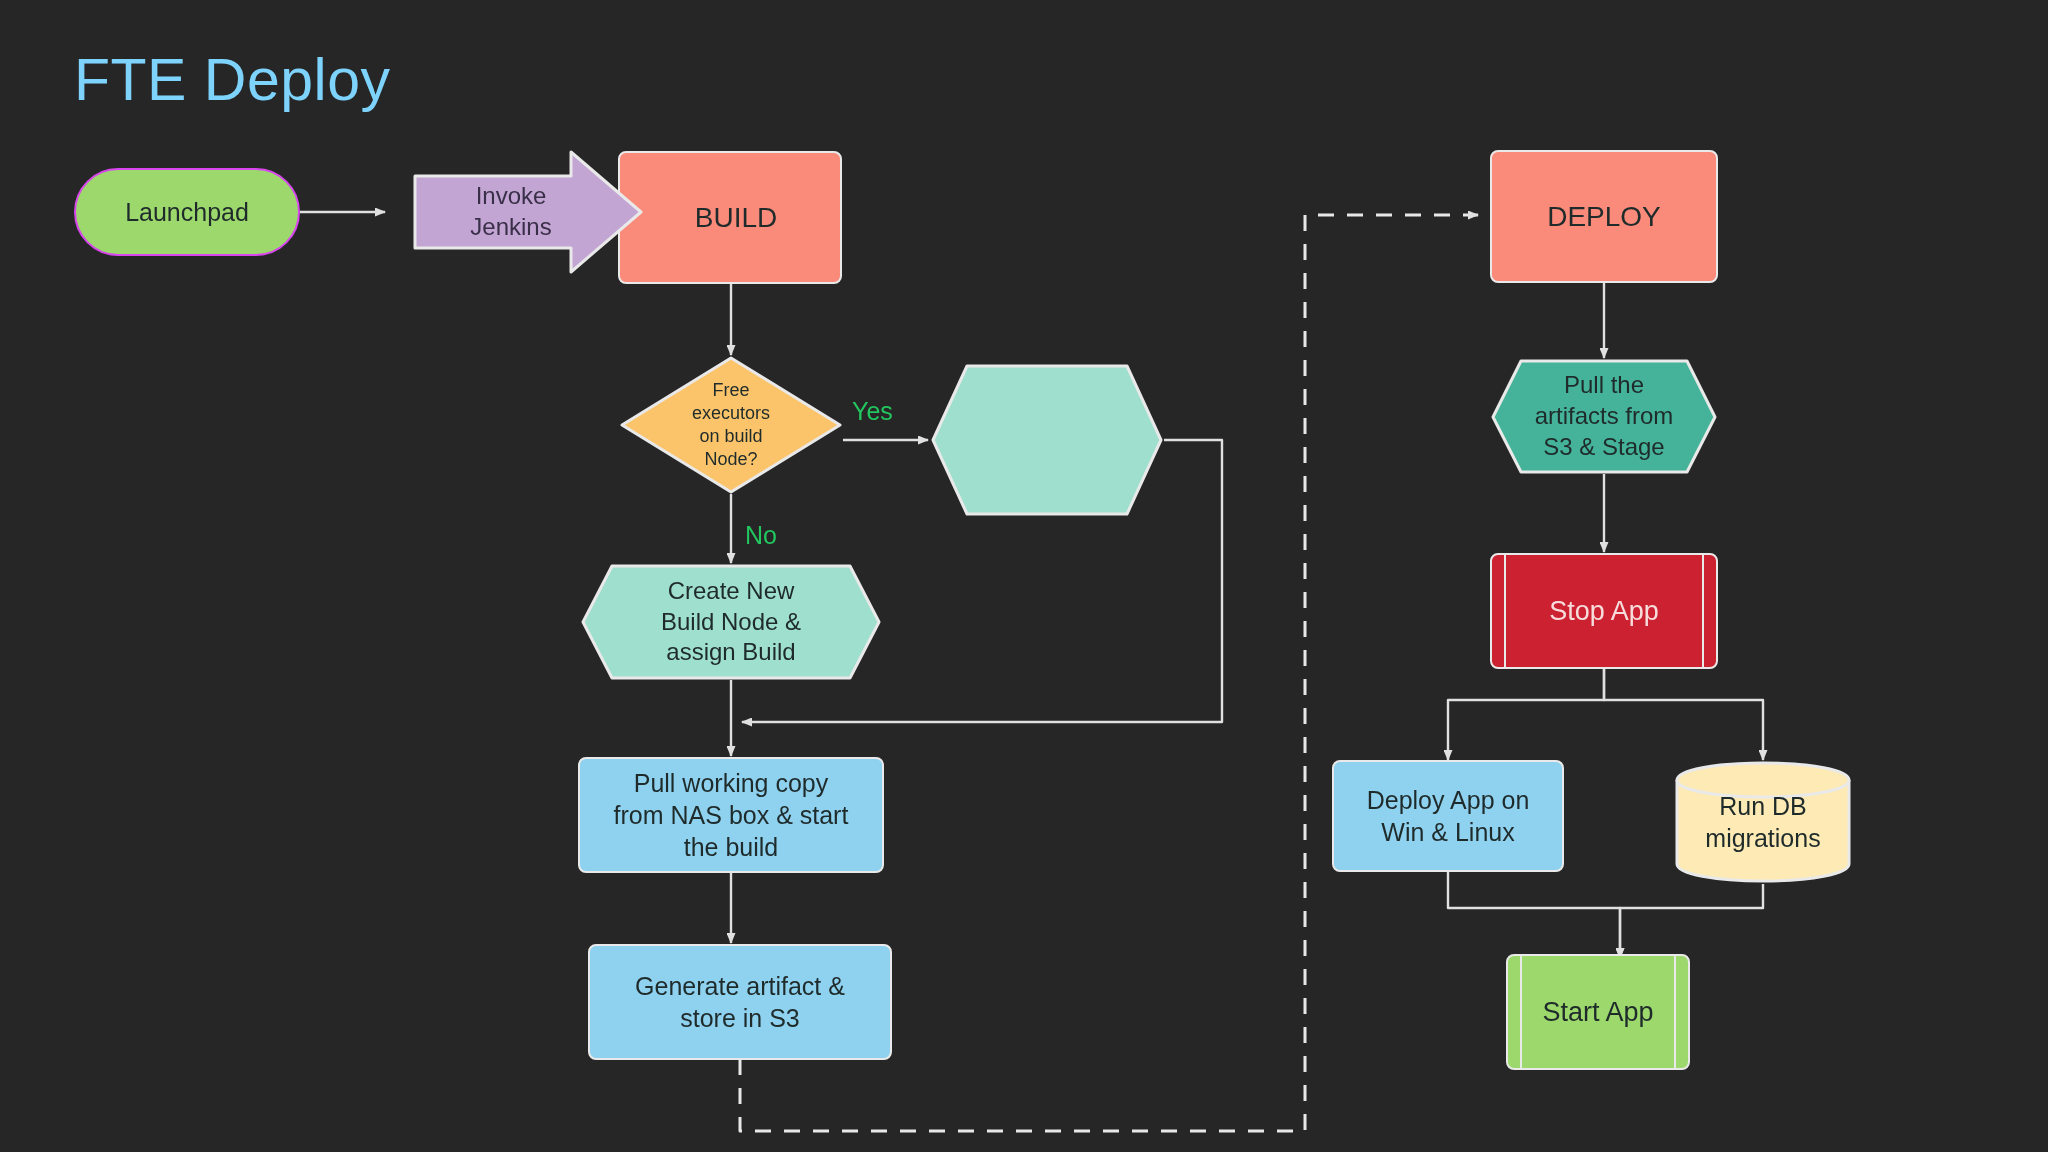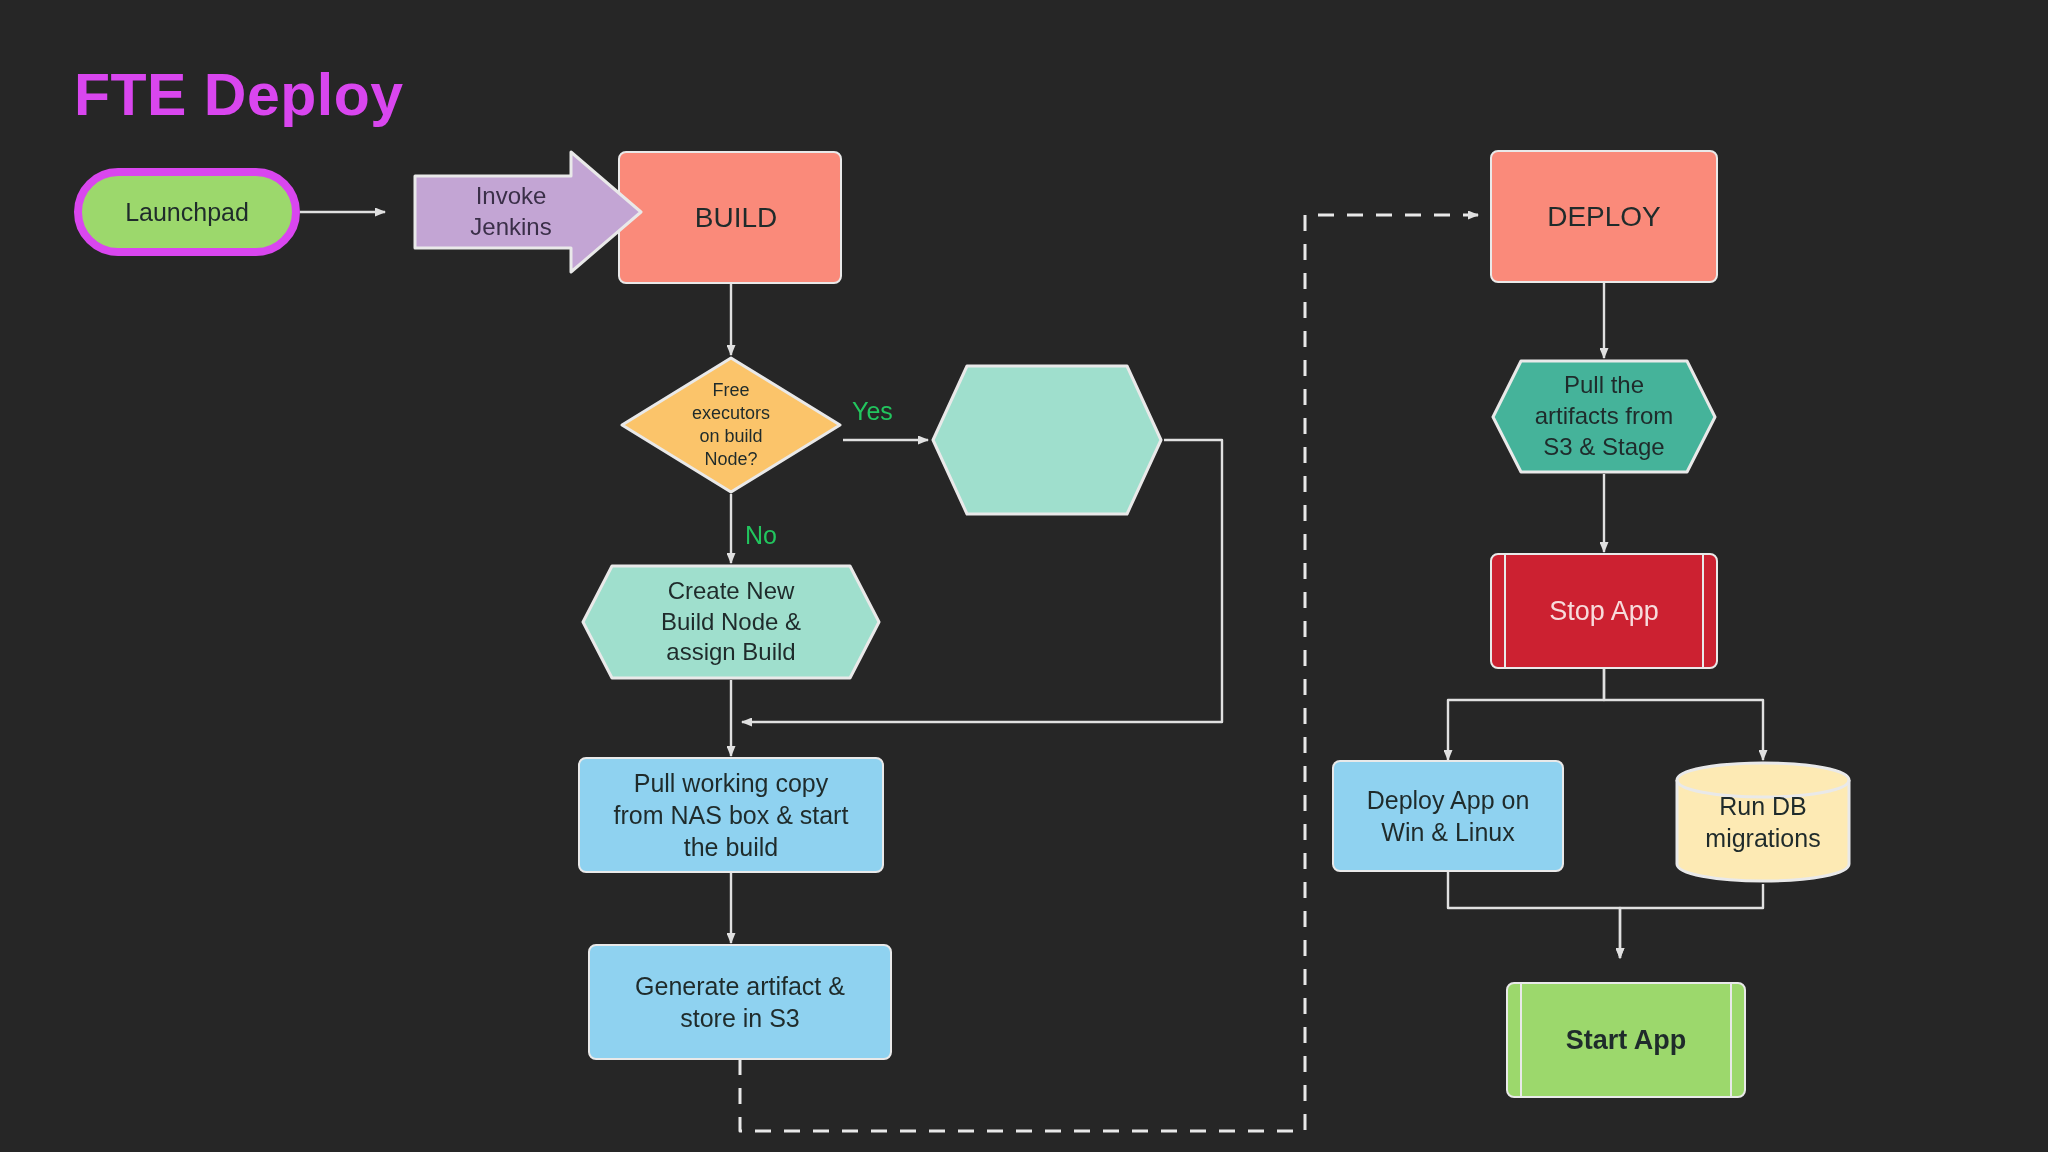--- a/index.html
+++ b/index.html
@@ -41,31 +41,30 @@
     padding: 0 6px;
     white-space: pre-line;
   }
 
   
   #title {
     position: absolute;
     left: 74px;
     top: 48px;
     font-size: 59px;
-    color: #d946ef;
-    font-weight: 700;
+    color: #7dd3fc;
+    font-weight: 400;
     letter-spacing: 0.5px;
     line-height: 1.1;
-    margin-top: 15px;
   }
 
   
   .stadium {
     border-radius: 999px;
-    border: 8px solid #d946ef;
+    border: 2px solid #d946ef;
     background: #9cd86c;
     font-size: 25px;
   }
   .rect {
     border-radius: 8px;
     border: 2px solid #e9e9e9;
     font-size: 25px;
   }
   .rect.big { font-size: 28px; }
   .coral { background: #fa8a7a; }
@@ -265,17 +264,17 @@
 
   <div class="node cylinder" style="left:1674px; top:760px; width:178px; height:124px;">
     <svg class="cshape" viewBox="0 0 178 124" preserveAspectRatio="none">
       <path d="M3,20 C3,10 42,3 89,3 C136,3 175,10 175,20 L175,104 C175,114 136,121 89,121 C42,121 3,114 3,104 Z" fill="#fdeab4" stroke="#e9e9e9" stroke-width="3" stroke-linejoin="round"></path>
       <path d="M3,20 C3,30 42,37 89,37 C136,37 175,30 175,20" fill="none" stroke="#e9e9e9" stroke-width="3"></path>
     </svg>
     <span class="lbl">Run DB
 migrations</span>
   </div>
 
-  <div class="node subroutine sub-green" style="left:1506px; top:982px; width:240px; height:116px;font-weight:bold;">
+  <div class="node subroutine sub-green" style="left:1506px; top:954px; width:184px; height:116px;">
     <span class="lbl">Start App</span>
   </div>
 
 </div>
 
 </body></html>

